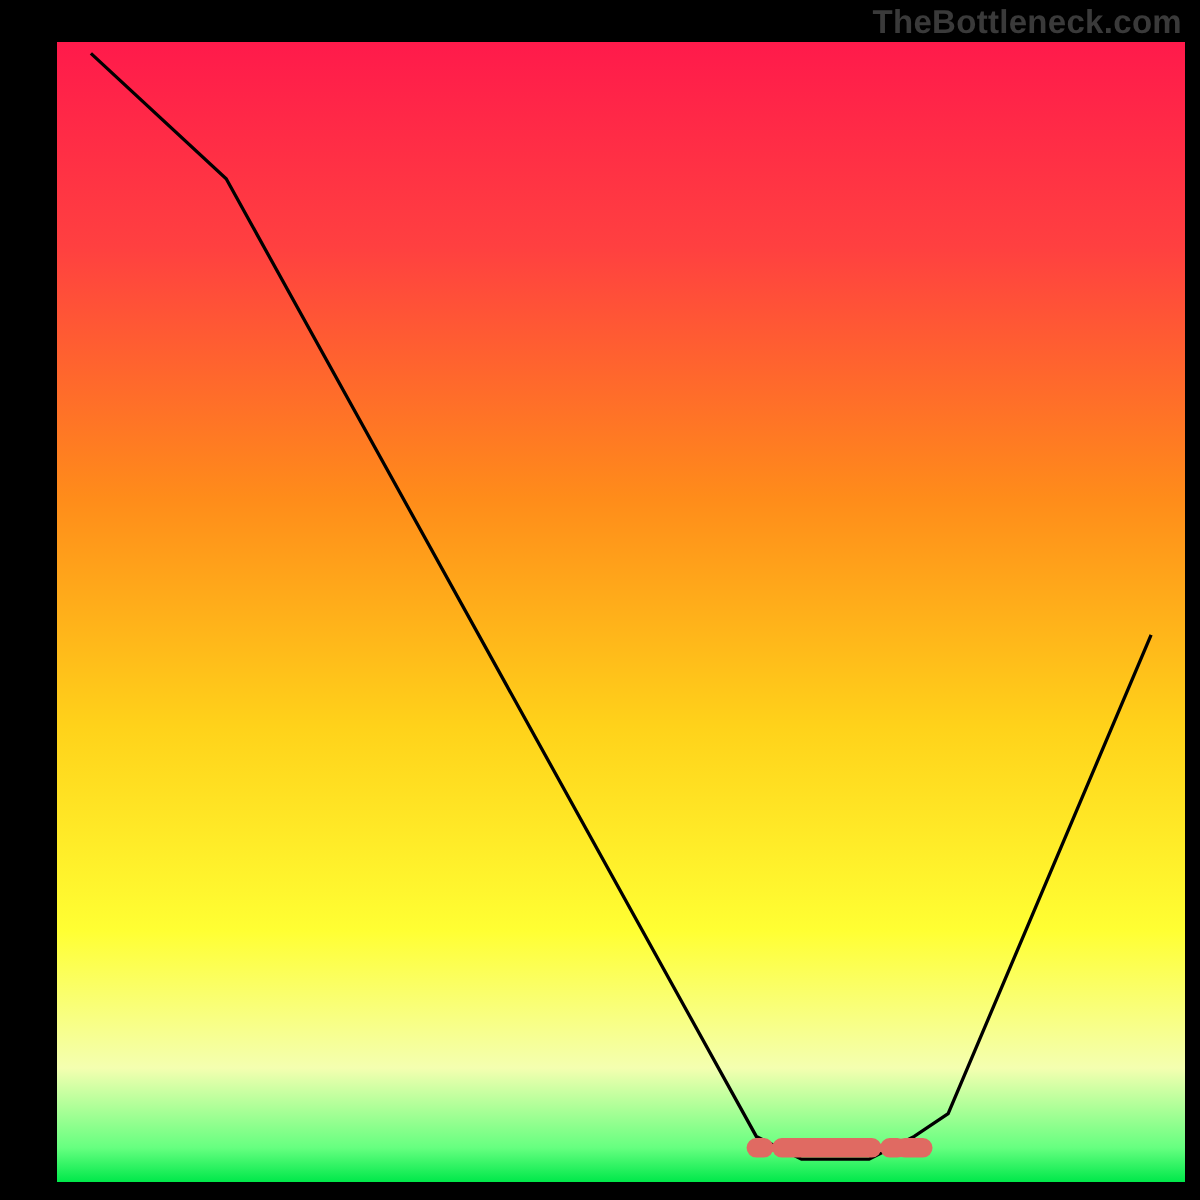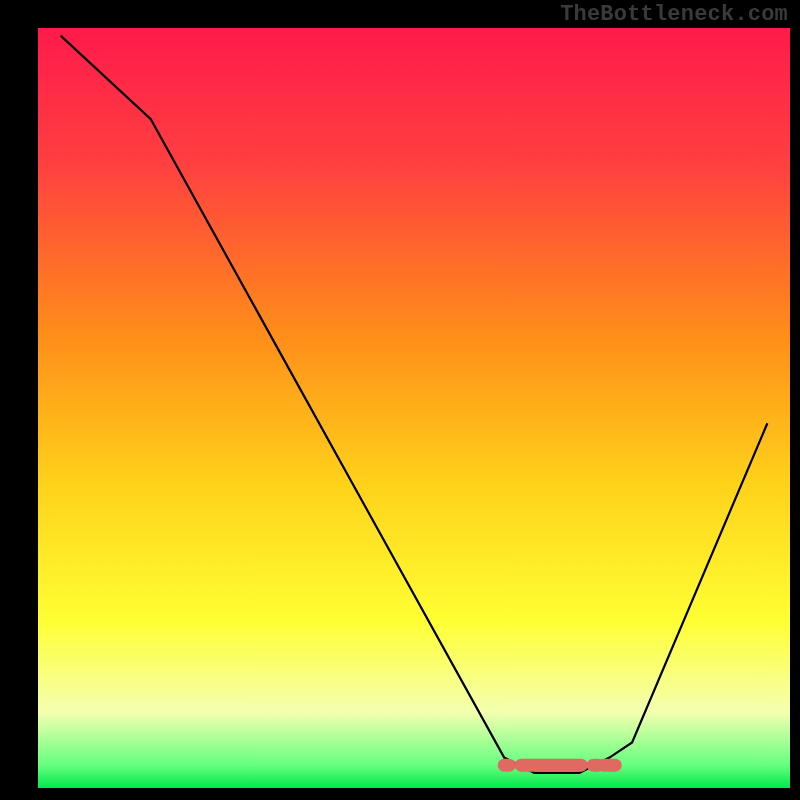--- a/index.html
+++ b/index.html
@@ -8,21 +8,20 @@
     width: 800px;
     height: 800px;
     background: #000;
     font-family: Arial, Helvetica, sans-serif;
     overflow: hidden;
   }
   .frame {
     position: relative;
     width: 800px;
     height: 696px;
-    font-family: Liberation Mono, monospace;
   }
   .watermark {
     position: absolute;
     top: 2px;
     right: 12px;
     color: #3a3a3a;
     font-size: 22px;
     font-weight: 600;
     letter-spacing: 0.2px;
     z-index: 20;

